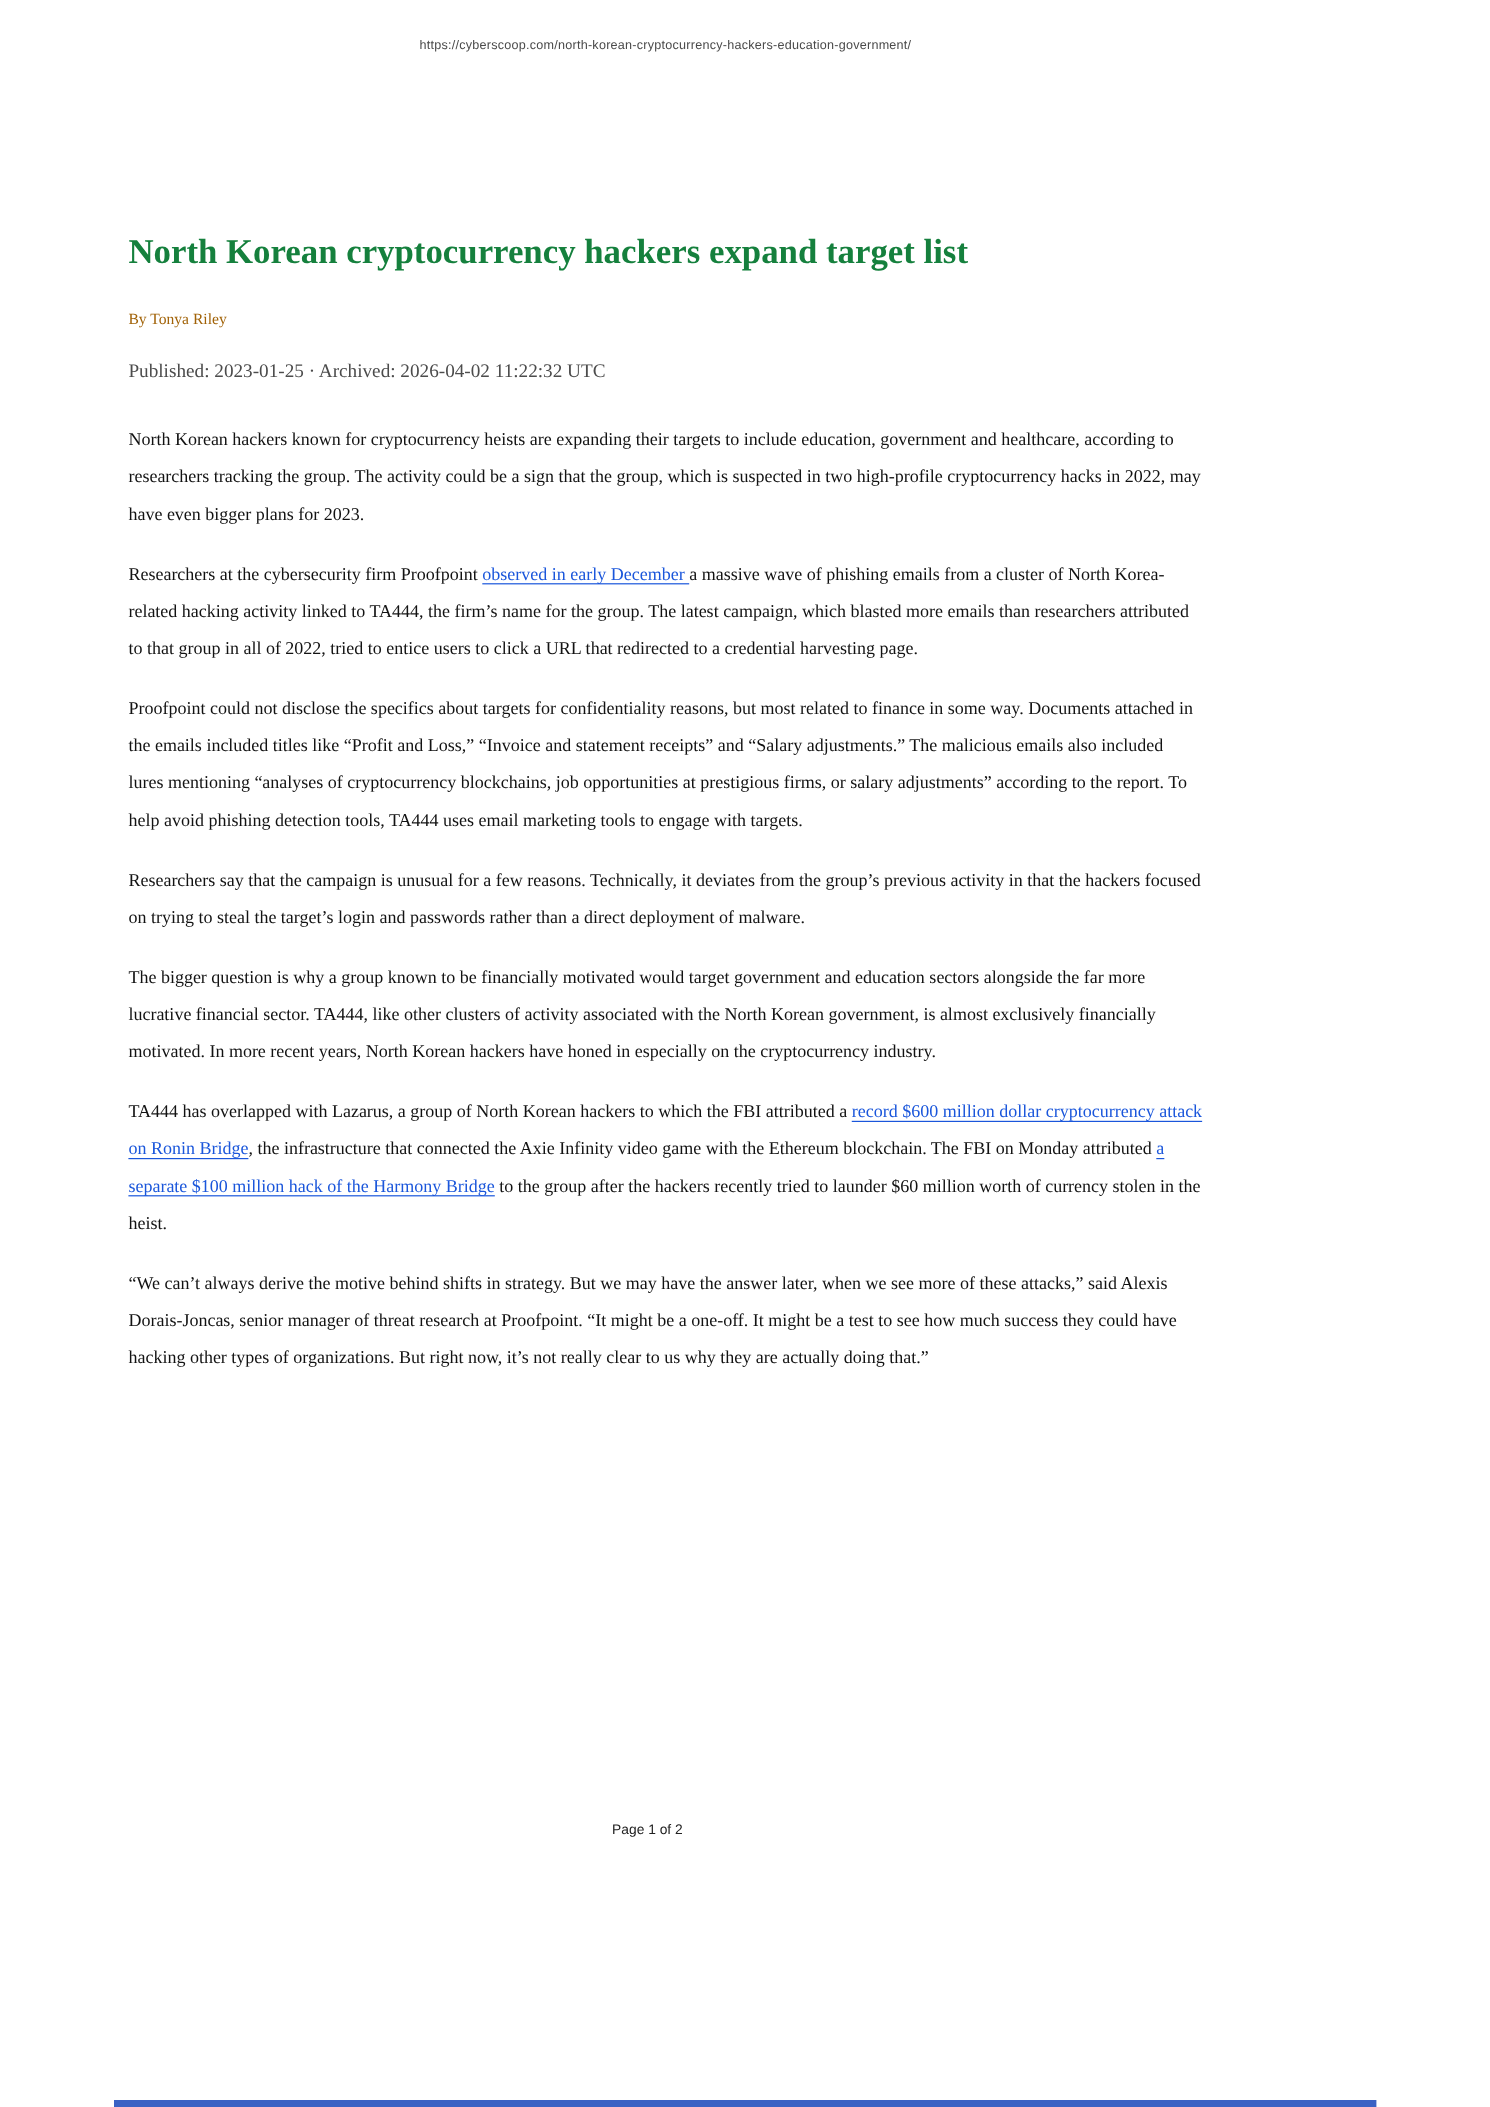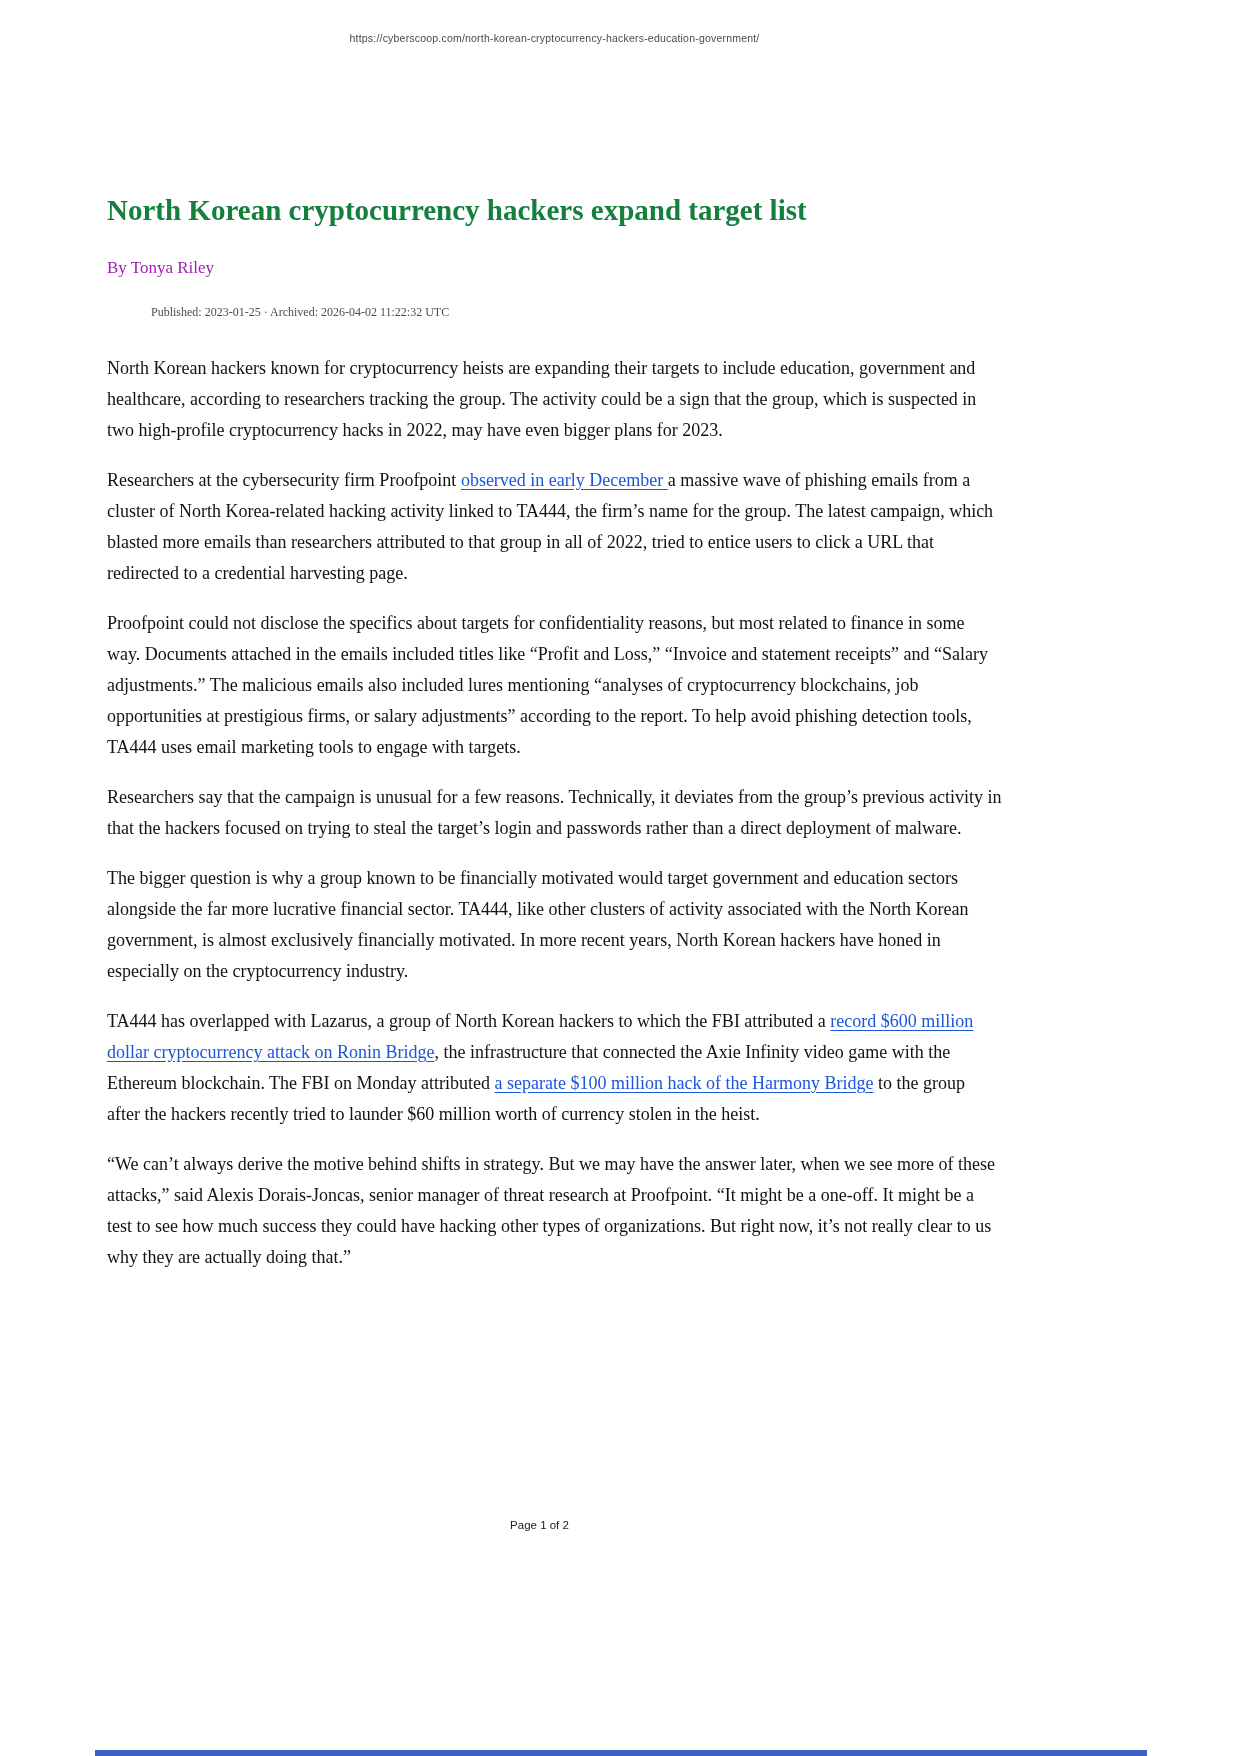--- a/index.html
+++ b/index.html
@@ -31,32 +31,31 @@
   }
   h1.article-title {
     font-family: "Liberation Serif", serif;
     font-size: 29px;
     font-weight: bold;
     line-height: 1.2;
     color: #15803d;
     margin-bottom: 30px;
   }
   .byline {
-    font-size: 17px;
-    color: #a21caf;
+    font-size: 13px;
+    color: #a16207;
     margin-bottom: 27px;
   }
   .meta {
-    font-size: 12px;
+    font-size: 16px;
     color: #4c4c4c;
     margin-bottom: 33px;
-    margin-left: 44px;
   }
   p.body-para {
-    font-size: 18px;
+    font-size: 15px;
     line-height: 31px;
     color: #121212;
     margin-bottom: 19px;
     text-align: left;
   }
   p.body-para a {
     color: var(--link-color, #0000ee);
     text-underline-offset: 3px;
   }
   .page-footer {

